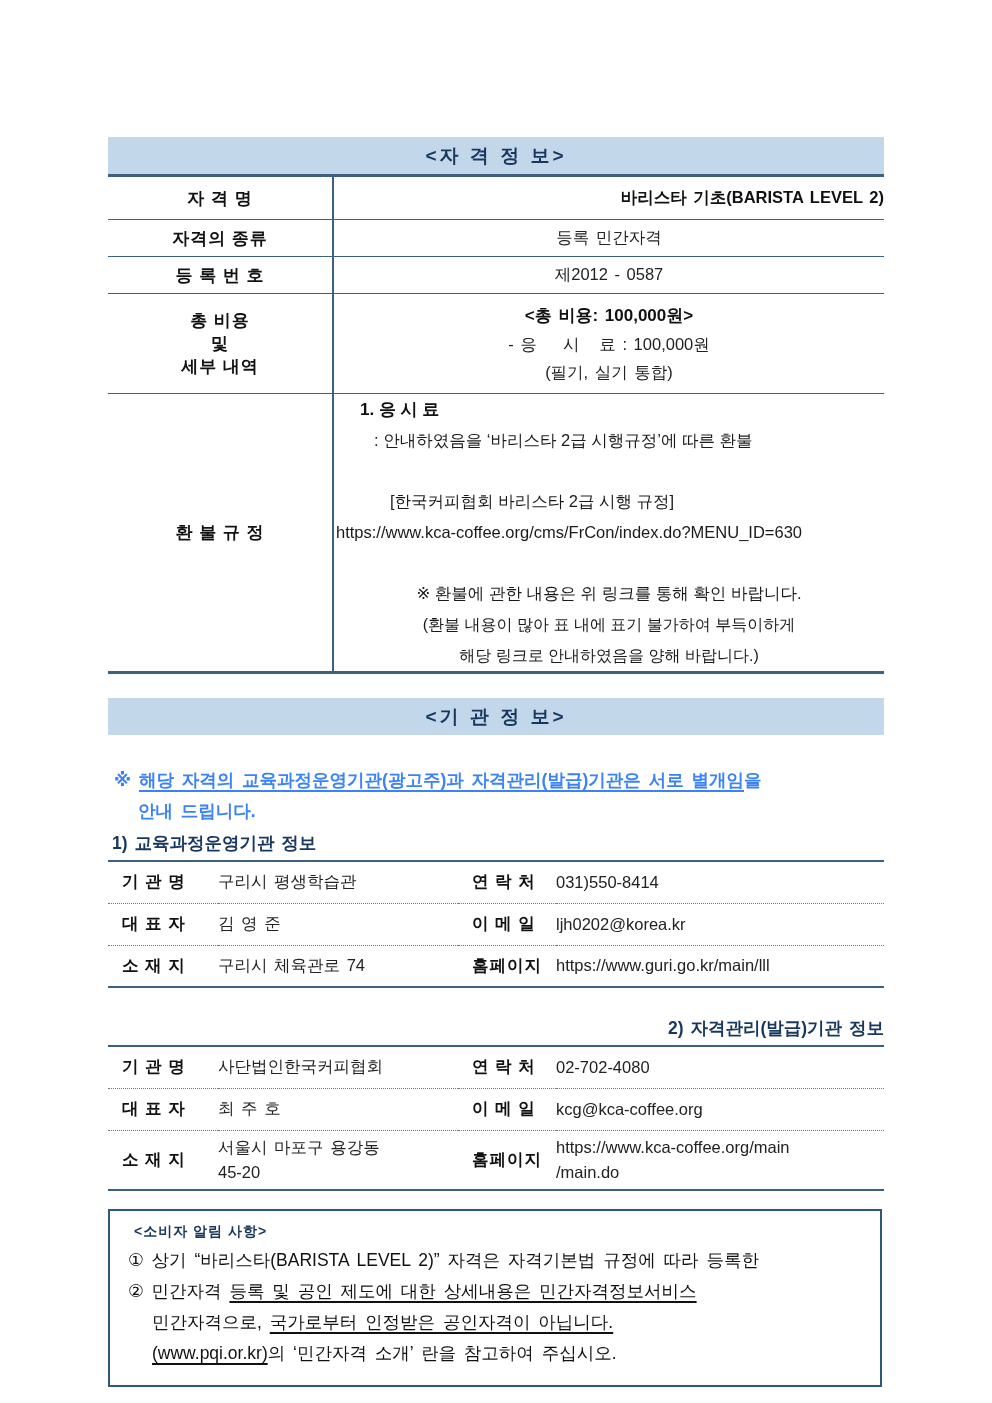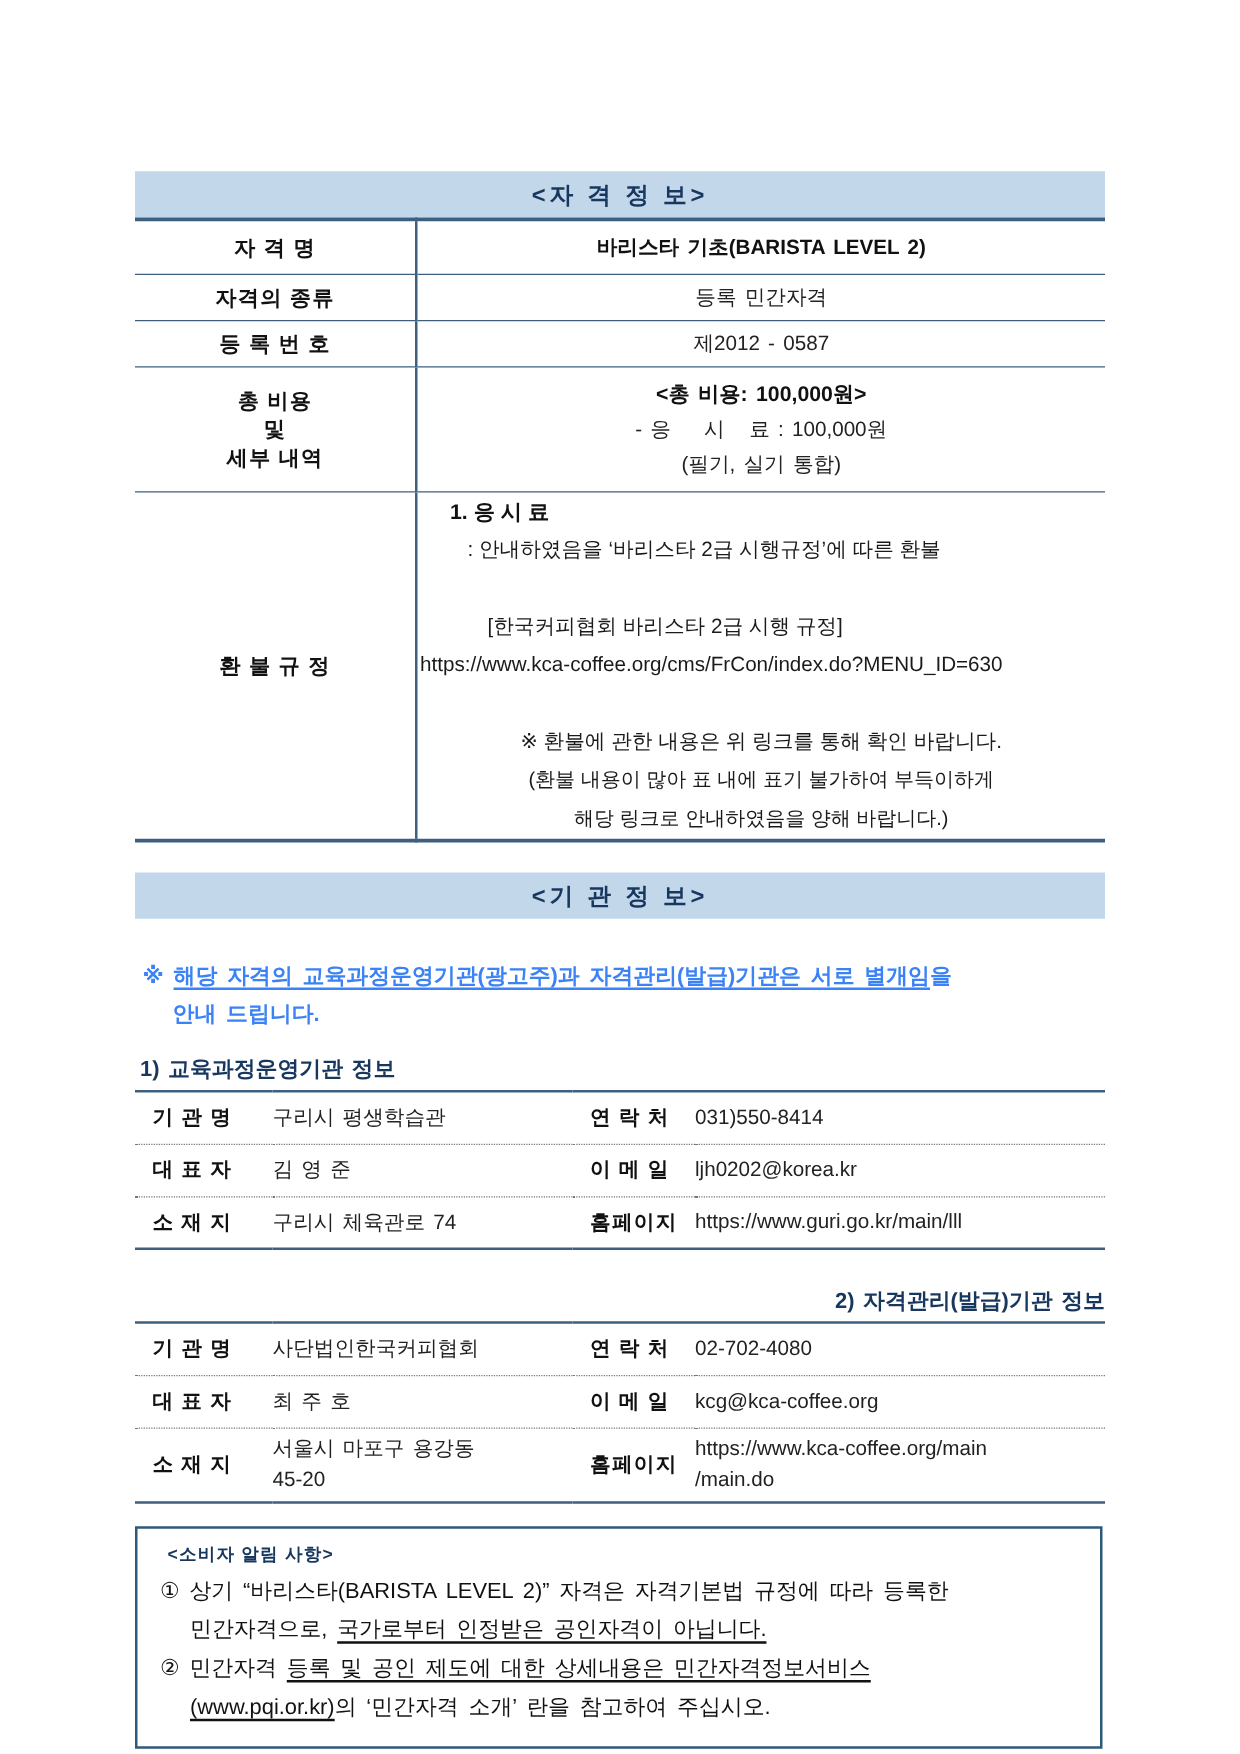--- a/index.html
+++ b/index.html
@@ -15,21 +15,21 @@
   .banner2 { margin-top:24px; }
 
   
   .main-table { width:100%; border-collapse:collapse; table-layout:fixed;
                 border-top:3px solid #3D6080; border-bottom:3px solid #3D6080; }
   .main-table tr + tr td { border-top:1.5px solid #3D6080; }
   .main-table td { vertical-align:middle; }
   .lbl { width:225px; border-right:2px solid #3D6080; text-align:center;
          font-weight:bold; font-size:17px; letter-spacing:1px; color:#111; }
   .val { text-align:center; font-size:16.5px; color:#222; word-spacing:2px; }
-  .val.bold { font-weight:bold; color:#111; }
+  .val.bold { font-weight:bold; color:#111;text-align:right; }
   .r1 td { height:44px; } .r2 td,.r3 td,.r4 td { height:37px; }
   .r5 td { height:100px; } .r6 td { height:242px; }
   .cost-line1 { font-weight:bold; font-size:17px; color:#111; }
   .pre { white-space:pre; }
   .cost-cell div { line-height:28px; }
 
   .refund-cell { text-align:left; font-size:16.5px; }
   .refund-cell div { line-height:31px; }
   .rf-1 { font-weight:bold; color:#111; margin-left:26px; font-size:17px; }
   .rf-2 { margin-left:40px; }
@@ -39,21 +39,21 @@
   .rf-6 { text-align:center; font-size:16px; }
   .rf-7 { text-align:center; font-size:16px; }
 
   
   .notice { margin-top:30px; margin-left:6px; font-weight:bold; font-size:17.5px;
             line-height:31px; color:#3b82f6; word-spacing:3px; }
   .notice .cont { padding-left:24px; }
   .u { text-decoration:underline; text-underline-offset:4px; text-decoration-thickness:1.5px; }
 
   
-  .section-title { margin-top:16px; margin-left:4px; font-weight:bold; color:#17375E;
+  .section-title { margin-top:4px; margin-left:4px; font-weight:bold; color:#17375E;
                    font-size:17.5px; margin-bottom:5px; word-spacing:2px; }
   .section-title.t2 { margin-top:28px;text-align:right; }
   .org-table { width:100%; border-collapse:collapse; table-layout:fixed;
                border-top:2.5px solid #3D6080; border-bottom:2.5px solid #3D6080; }
   .org-table tr + tr td { border-top:1px dotted #777; }
   .org-table td { height:42px; vertical-align:middle; font-size:16.5px; }
   .org-table .tall td { height:60px; }
   .olbl { font-weight:bold; color:#111; padding-left:14px; letter-spacing:1px; }
   .oc1 { width:110px; } .oc2 { width:240px; } .oc3 { width:98px; }
   .oval { color:#222; word-spacing:2px; }
@@ -181,25 +181,25 @@
             <span>/main.do</span>
           </span>
         </td>
       </tr>
     </tbody>
       </table>
 
     <div class="consumer-box">
       <div class="cb-title">&lt;소비자 알림 사항&gt;</div>
       <div class="cb-line">① 상기 “바리스타(BARISTA LEVEL 2)” 자격은 자격기본법 규정에 따라 등록한</div>
+      <div class="cb-line">
+        <span>② 민간자격 </span><span class="u">등록 및 공인 제도에 대한 상세내용은 민간자격정보서비스</span>
+      </div>
       <div class="cb-line cb-cont">
         <span>민간자격으로, </span><span class="u">국가로부터 인정받은 공인자격이 아닙니다.</span>
-      </div>
-      <div class="cb-line">
-        <span>② 민간자격 </span><span class="u">등록 및 공인 제도에 대한 상세내용은 민간자격정보서비스</span>
       </div>
       <div class="cb-line cb-cont">
         <span class="u">(www.pqi.or.kr)</span><span>의 ‘민간자격 소개’ 란을 참고하여 주십시오.</span>
       </div>
     </div>
 
   </div>
 </div>
 
 </body></html>

